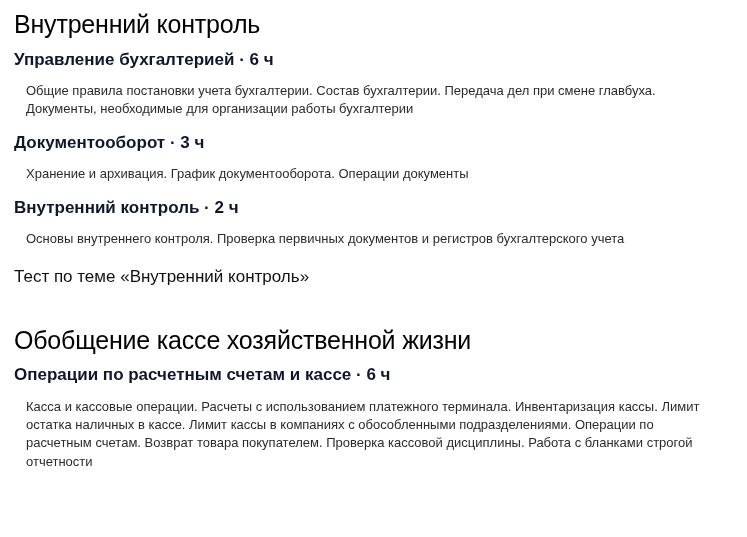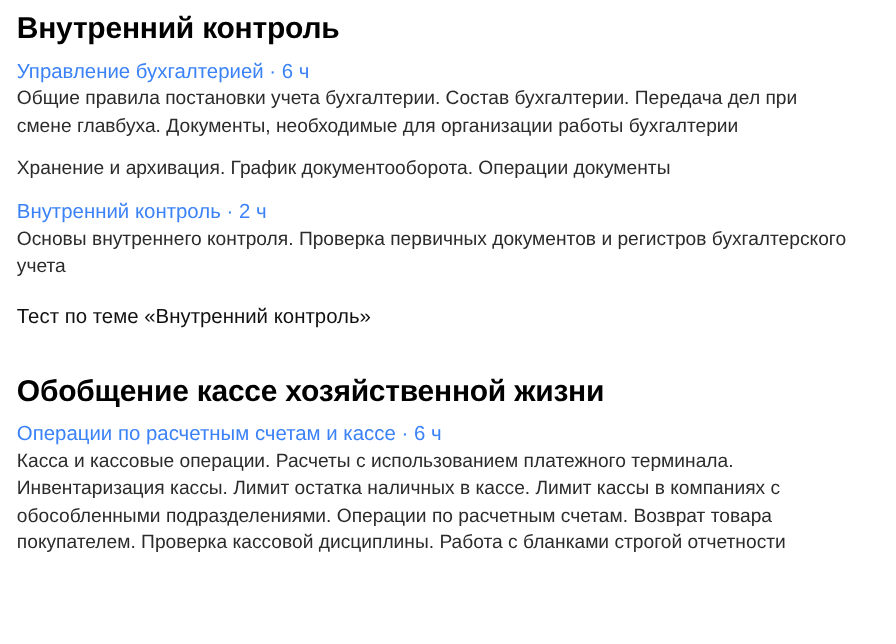--- a/index.html
+++ b/index.html
@@ -14,44 +14,44 @@
     color: #1a1a1a;
     overflow: hidden;
   }
   .page {
     padding: 6px 14px 0 14px;
     box-sizing: border-box;
     width: 747px;
   }
   .section-title {
     font-size: 25px;
-    font-weight: bold;
+    font-weight: normal;
     letter-spacing: -0.2px;
     color: #000000;
     margin: 4px 0 10px 0;
     line-height: 1.15;
   }
   .section-title.second {
     margin-top: 2px;
   }
   .module {
     margin-bottom: 13px;
   }
   .module-title {
     font-size: 17px;
-    font-weight: normal;
-    color: #3b82f6;
+    font-weight: bold;
+    color: #0f172a;
     line-height: 1.25;
     margin: 0 0 2px 0;
   }
   .module-desc {
-    font-size: 16px;
+    font-size: 13px;
     color: #2b2b2b;
     line-height: 1.42;
-    margin: 0;
+    margin: 12px;
     max-width: 700px;
   }
   .test-item {
     font-size: 17px;
     color: #111111;
     margin: 18px 0 0 0;
     line-height: 1.25;
   }
   .divider-gap {
     height: 36px;
@@ -64,20 +64,21 @@
 
   <h2 class="section-title">Внутренний контроль</h2>
 
   <div class="module">
     <div class="module-title">Управление бухгалтерией · 6 ч</div>
     <p class="module-desc">Общие правила постановки учета бухгалтерии. Состав бухгалтерии. Передача дел при смене главбуха. Документы, необходимые для организации работы бухгалтерии</p>
   </div>
 
 
   <div class="module">
+    <div class="module-title">Документооборот · 3 ч</div>
     <p class="module-desc">Хранение и архивация. График документооборота. Операции документы</p>
   </div>
 
   <div class="module">
     <div class="module-title">Внутренний контроль · 2 ч</div>
     <p class="module-desc">Основы внутреннего контроля. Проверка первичных документов и регистров бухгалтерского учета</p>
   </div>
 
   <div class="test-item">Тест по теме «Внутренний контроль»</div>
 

